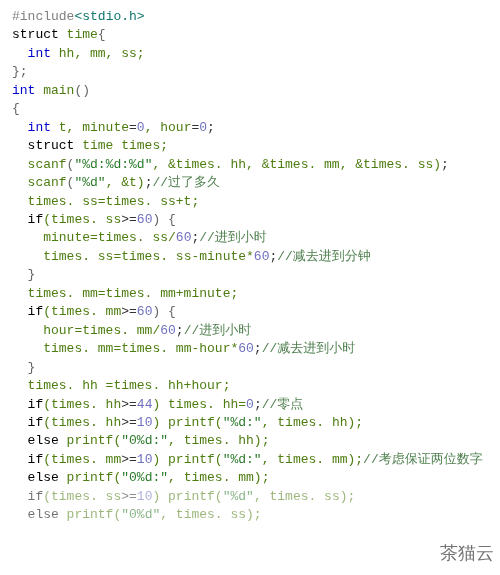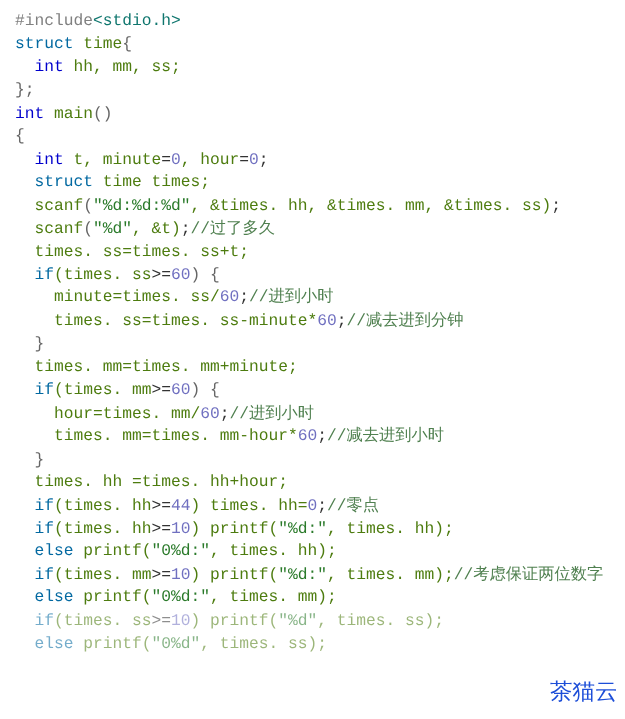--- a/index.html
+++ b/index.html
@@ -12,39 +12,39 @@
       width: 500px;
       height: 575px;
       overflow: hidden;
       position: relative;
       color: #333;
     }
     .line { white-space: pre; }
     .preproc { color: #808080; text-align: center; }
     .sharp { color: #808080; }
     .angle { color: #0f766e; }
-    .keyword { color: #0369a1; }
+    .keyword { color: #000000; }
     .type { color: #0000cc; font-family: Liberation Mono, monospace; }
     .ident { color: #4d7c0f; }
     .punct { color: #333333; }
     .paren { color: #666666; }
     .brace { color: #666666; }
     .num { color: #7070c0; }
     .str { color: #2a7a2a; }
     .comment { color: #508050; }
     .indent { display: inline-block; }
     .i1 { width: 2ch; }
     .i2 { width: 4ch; }
     .watermark {
       position: absolute;
       right: 6px;
       bottom: 8px;
       font-family: "Microsoft YaHei", sans-serif;
       font-size: 18px;
-      color: #1d4ed8;
+      color: #737373;
       pointer-events: none;
     }
     .faded { opacity: 0.55; }
   </style>
 </head>
 <body>
 
 <div class="line"><span class="sharp">#</span><span class="preproc">include</span><span class="angle">&lt;stdio.h&gt;</span></div>
 <div class="line"><span class="keyword">struct</span><span class="ident"> time</span><span class="brace">{</span></div>
 <div class="line"><span class="indent i1"></span><span class="type">int</span><span class="ident"> hh, mm, ss;</span></div>

